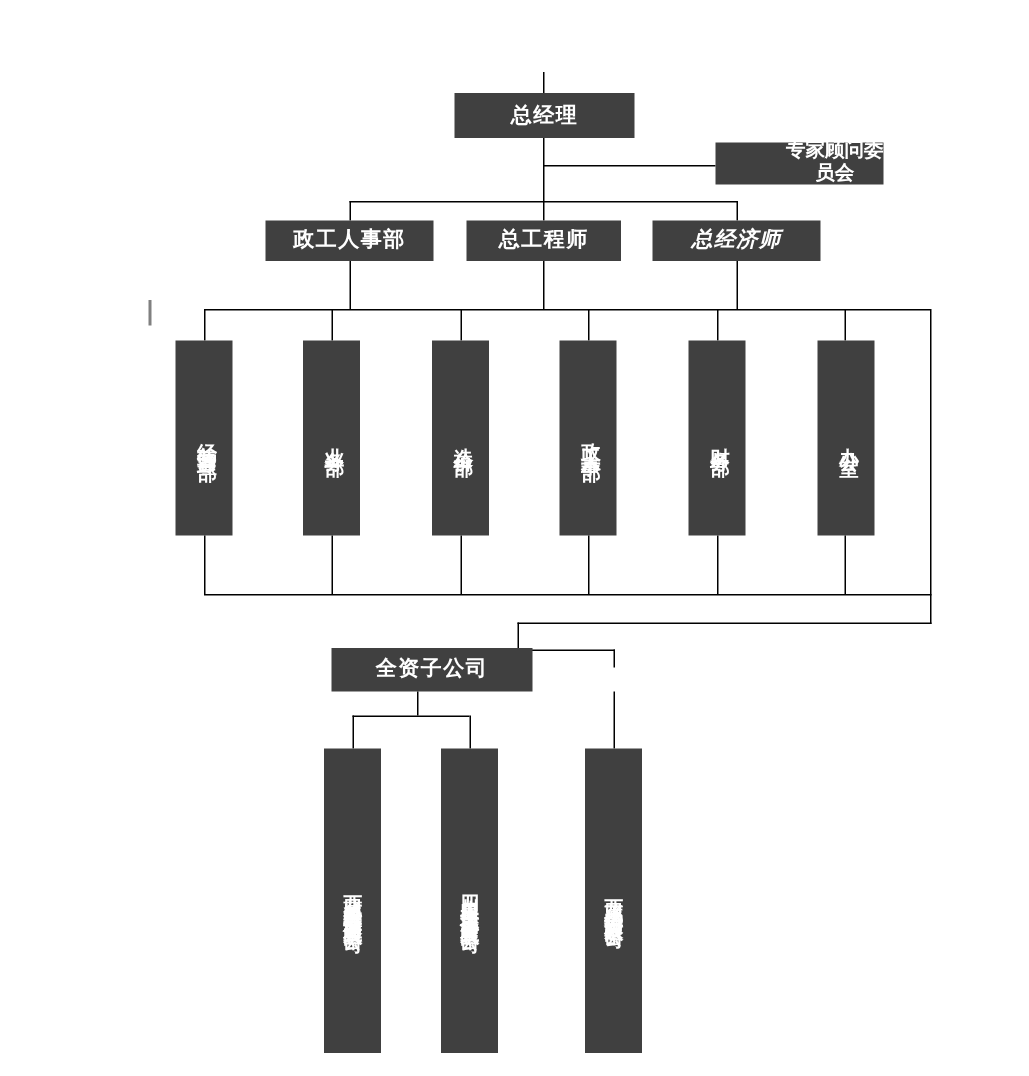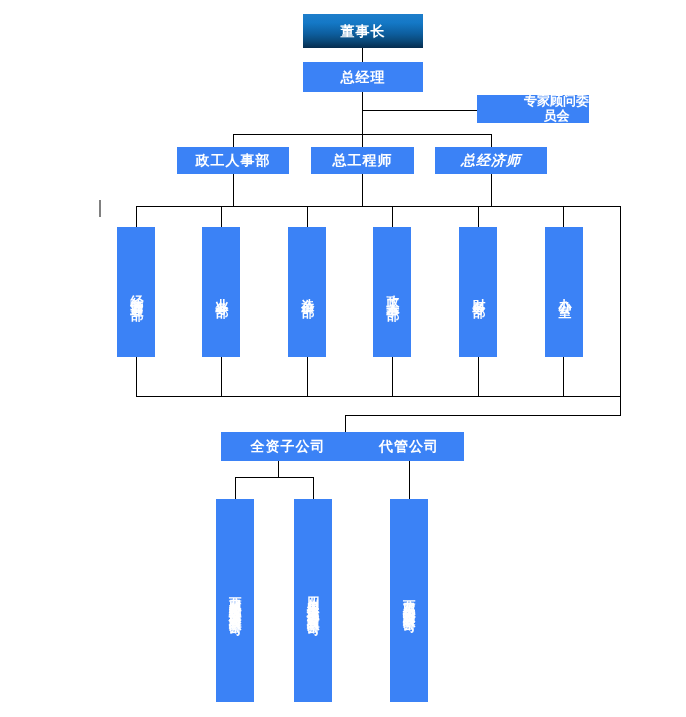--- a/index.html
+++ b/index.html
@@ -18,21 +18,21 @@
 
   
   .ln{position:absolute;background:#000000;}
   .ln.h{height:1px;}
   .ln.v{width:1px;}
   .ln.gray{background:#808080;width:2px;}
 
   
   .node{
     position:absolute;
-    background:#3b82f6;
+    background:#404040;
     color:#ffffff;
     display:flex;
     align-items:center;
     justify-content:center;
     text-align:center;
     box-sizing:border-box;
     line-height:1.15;
   }
   .node.h-node{
     font-size:14px;
@@ -57,21 +57,20 @@
   .node.v-node.small{
     font-size:12.5px;
     letter-spacing:2px;
   }
 </style>
 </head>
 <body>
 
 <div id="chart">
 
-  <div class="node chairman" style="left:303px;top:14px;width:120px;height:34px;">董事长</div>
 
   <div class="ln v" style="left:362px;top:48px;height:14px;"></div>
 
   <div class="node h-node" style="left:303px;top:62px;width:120px;height:30px;">总经理</div>
 
   <div class="ln v" style="left:362px;top:92px;height:42px;"></div>
 
   <div class="ln h" style="left:362px;top:110px;width:115px;"></div>
 
   <div class="node h-node" style="left:477px;top:95px;width:112px;height:28px;font-size:13px;letter-spacing:0px;padding-left:47px;">专家顾问委员会</div>
@@ -119,21 +118,20 @@
 
   <div class="ln h" style="left:345px;top:415px;width:276px;"></div>
   <div class="ln v" style="left:620px;top:396px;height:20px;"></div>
   <div class="ln v" style="left:345px;top:415px;height:18px;"></div>
 
   <div class="ln h" style="left:278px;top:433px;width:132px;"></div>
   <div class="ln v" style="left:278px;top:433px;height:12px;"></div>
   <div class="ln v" style="left:409px;top:433px;height:12px;"></div>
 
   <div class="node h-node" style="left:221px;top:432px;width:134px;height:29px;">全资子公司</div>
-  <div class="node h-node" style="left:354px;top:432px;width:110px;height:29px;">代管公司</div>
 
   <div class="ln v" style="left:278px;top:461px;height:16px;"></div>
   <div class="ln h" style="left:235px;top:477px;width:78px;"></div>
   <div class="ln v" style="left:235px;top:477px;height:22px;"></div>
   <div class="ln v" style="left:313px;top:477px;height:22px;"></div>
 
   <div class="ln v" style="left:409px;top:461px;height:38px;"></div>
 
   <div class="node v-node small" style="left:216px;top:499px;width:38px;height:203px;">西藏鉴科工程建设监理有限公司</div>
   <div class="node v-node small" style="left:294px;top:499px;width:38px;height:203px;">四川星田建设项目管理有限公司</div>

